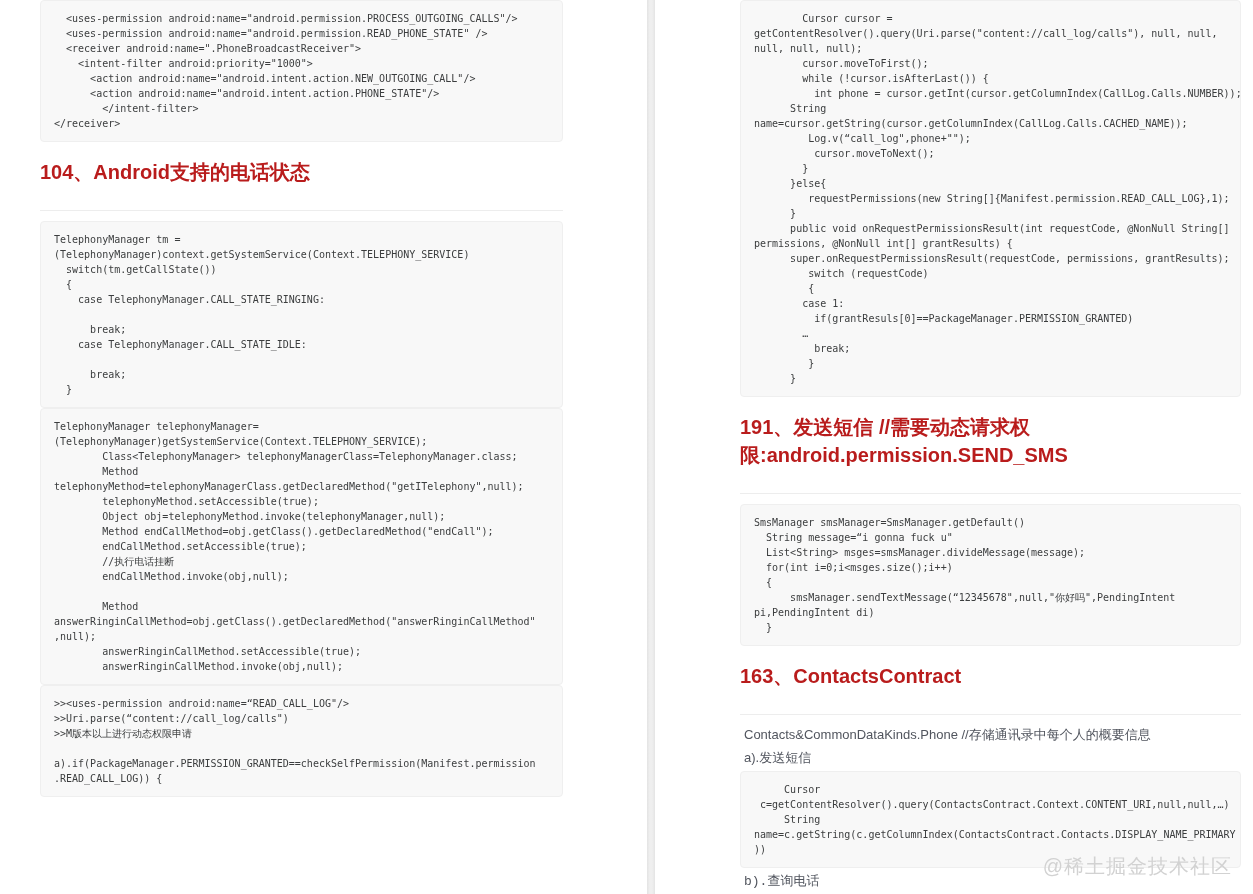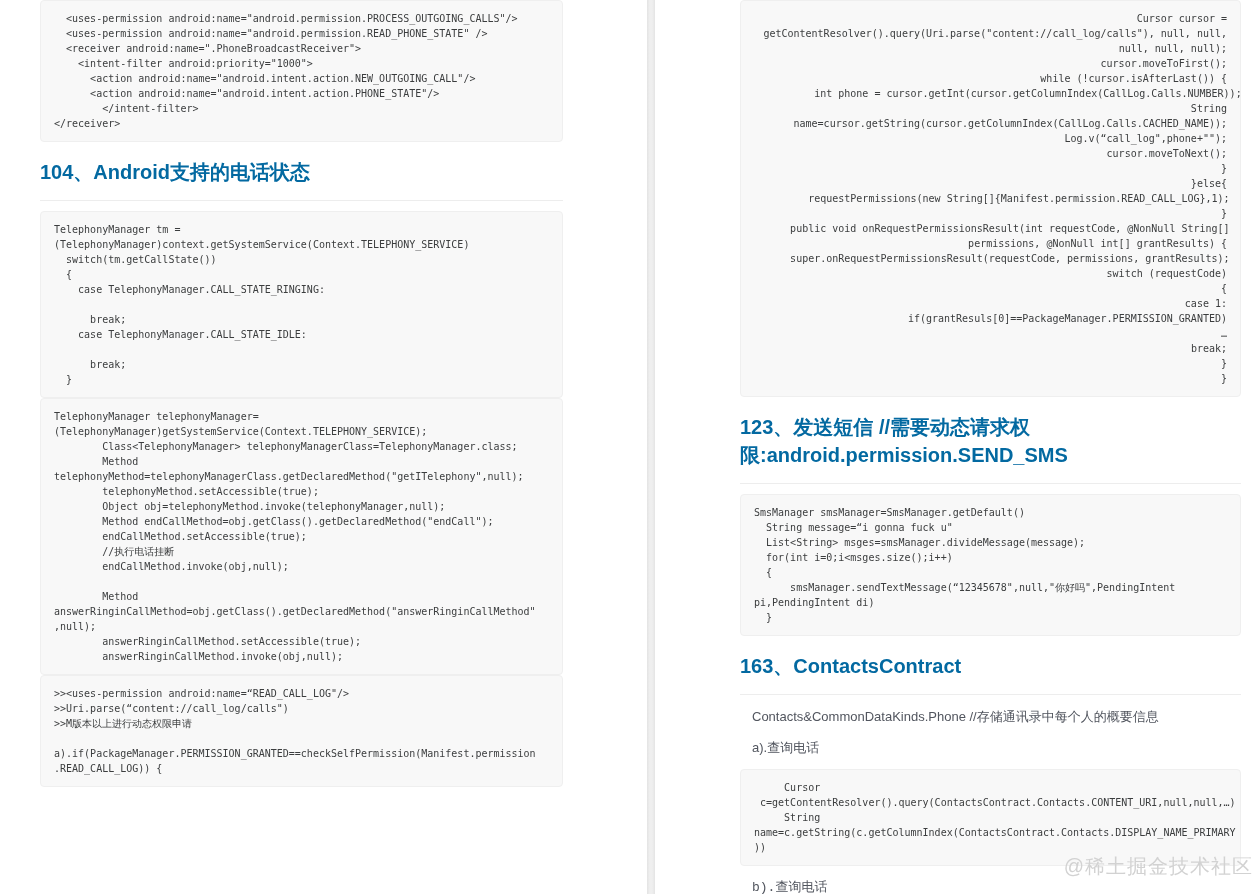--- a/index.html
+++ b/index.html
@@ -45,44 +45,44 @@
     padding: 10px 13px;
     margin: 0;
     font-family: "DejaVu Sans Mono", monospace;
     font-size: 10px;
     line-height: 15px;
     color: #3b3d3e;
     white-space: pre;
     overflow: hidden;
   }
   .mt14 { margin-top: 14px; }
-  .mt8  { margin-top: 8px; text-align: right; }
+  .mt8  { margin-top: 8px; }
   h2.sec {
     font-size: 20px;
     line-height: 1.4;
     font-weight: 700;
-    color: #0369a1;
+    color: #b91c1c;
     margin: 16px 0 10px 0;
-    padding-bottom: 14px;
+    padding-bottom: 24px;
     border-bottom: 1px solid #ededed;
     letter-spacing: 0;
   }
   p.body-line {
     font-size: 13px;
     line-height: 19px;
     color: #51555e;
-    margin: 12px;
+    margin: 4px;
   }
   .para-top { margin-top: 10px; }
   .code-after-label { margin-top: 12px; }
   .label-bottom { margin-top: 20px; font-family: Liberation Mono, monospace; }
   .watermark {
     position: absolute;
     top: 853px;
-    right: 0;
+    right: 21px;
     font-size: 20px;
     color: #d2d2d2;
     font-weight: 400;
     letter-spacing: 1px;
     user-select: none;
   }
 </style>
 </head>
 <body>
 
@@ -162,39 +162,39 @@
       super.onRequestPermissionsResult(requestCode, permissions, grantResults);
          switch (requestCode)
          {
         case 1:
           if(grantResuls[0]==PackageManager.PERMISSION_GRANTED)
         …
           break;
          }
       }</pre>
 
-    <h2 class="sec">123、发送短信 //需要动态请求权限:android.permission.SEND_SMS</h2>
+    <h2 class="sec">191、发送短信 //需要动态请求权限:android.permission.SEND_SMS</h2>
 
     <pre class="code">SmsManager smsManager=SmsManager.getDefault()
   String message=“i gonna fuck u"
   List&lt;String&gt; msges=smsManager.divideMessage(message);
   for(int i=0;i&lt;msges.size();i++)
   {
       smsManager.sendTextMessage(“12345678",null,"你好吗",PendingIntent
 pi,PendingIntent di)
   }</pre>
 
     <h2 class="sec">163、ContactsContract</h2>
 
     <p class="body-line para-top">Contacts&amp;CommonDataKinds.Phone //存储通讯录中每个人的概要信息</p>
 
-    <p class="body-line">a).查询电话</p>
+    <p class="body-line">a).发送短信</p>
 
     <pre class="code code-after-label">     Cursor
- c=getContentResolver().query(ContactsContract.Contacts.CONTENT_URI,null,null,…)
+ c=getContentResolver().query(ContactsContract.Context.CONTENT_URI,null,null,…)
      String
 name=c.getString(c.getColumnIndex(ContactsContract.Contacts.DISPLAY_NAME_PRIMARY
 ))</pre>
 
     <p class="body-line label-bottom">b).查询电话</p>
   </div>
 
   <div class="watermark">@稀土掘金技术社区</div>
 
 </div>

